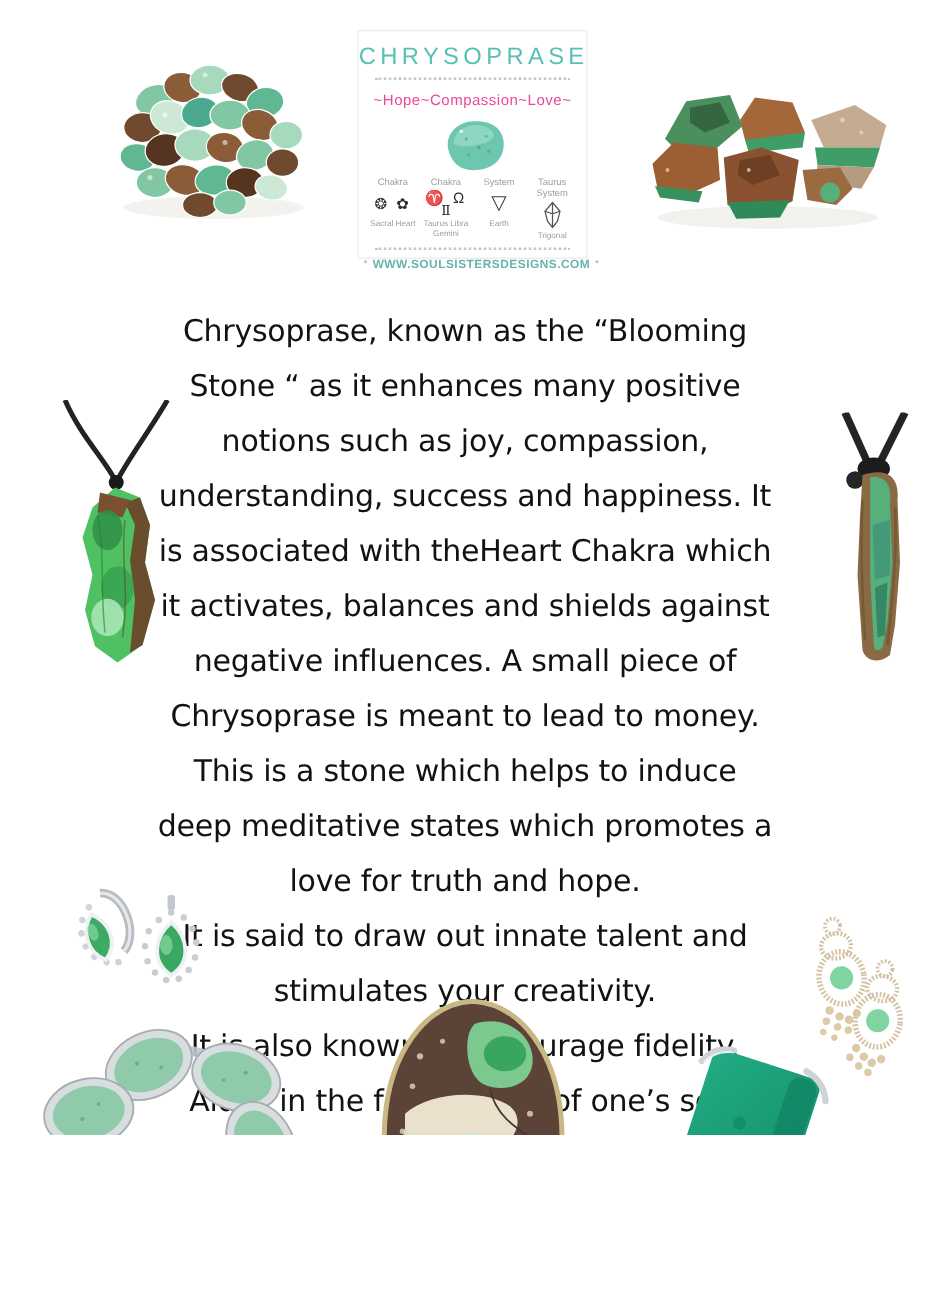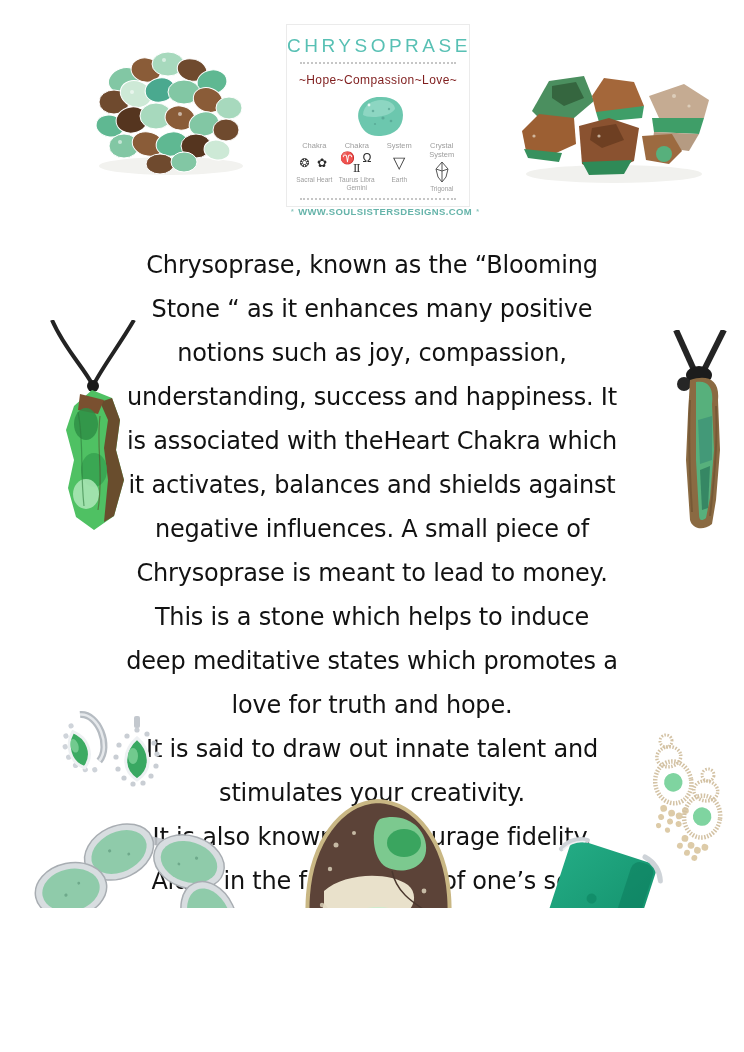--- a/index.html
+++ b/index.html
@@ -26,21 +26,21 @@
     background:#ffffff; border:1px solid #ebebeb; text-align:center;
   }
   .card-title {
     margin-top:10px; font-size:19px; font-weight:300;
     letter-spacing:3.5px; color:#58c0b4;
   }
   .dots {
     width:86%; margin:5px auto 0; border-top:2px dotted #c6c6c6; height:0;
   }
   .card-subtitle {
-    margin-top:9px; font-size:12px; color:#7f1d1d; letter-spacing:.4px; font-weight:400;
+    margin-top:9px; font-size:12px; color:#ec4899; letter-spacing:.4px; font-weight:400;
   }
   .card-stone { display:block; margin:4px auto 0; }
   .props {
     display:flex; margin-top:2px; padding:0 6px; align-items:flex-start;
   }
   .prop { flex:1; }
   .prop-label { font-size:7.5px; color:#9d9d9d; }
   .prop-icons { height:26px; display:flex; flex-direction:column; justify-content:center; align-items:center; color:#2c2c2c; }
   .prop-icons .row1 { font-size:12px; letter-spacing:2px; line-height:12px; }
   .prop-icons .row2 { font-size:11px; line-height:10px; font-family:"DejaVu Serif", serif; }
@@ -136,21 +136,21 @@
 Gemini</div>
       </div>
       <div class="prop">
         <div class="prop-label">System</div>
         <div class="prop-icons">
             <span class="big">▽</span>
           </div>
         <div class="prop-value">Earth</div>
       </div>
       <div class="prop">
-        <div class="prop-label">Crystal System</div>
+        <div class="prop-label">Taurus System</div>
         <div class="prop-icons">
           <svg width="14" height="22" viewBox="0 0 14 22">
             <g fill="none" stroke="#555" stroke-width="1">
               <path d="M7,1 L13,8 L11,16 L7,21 L3,16 L1,8 Z"></path>
               <path d="M1,8 L7,10 L13,8 M7,10 L7,21 M7,1 L7,10"></path>
             </g>
           </svg>
         </div>
         <div class="prop-value">Trigonal</div>
       </div>

